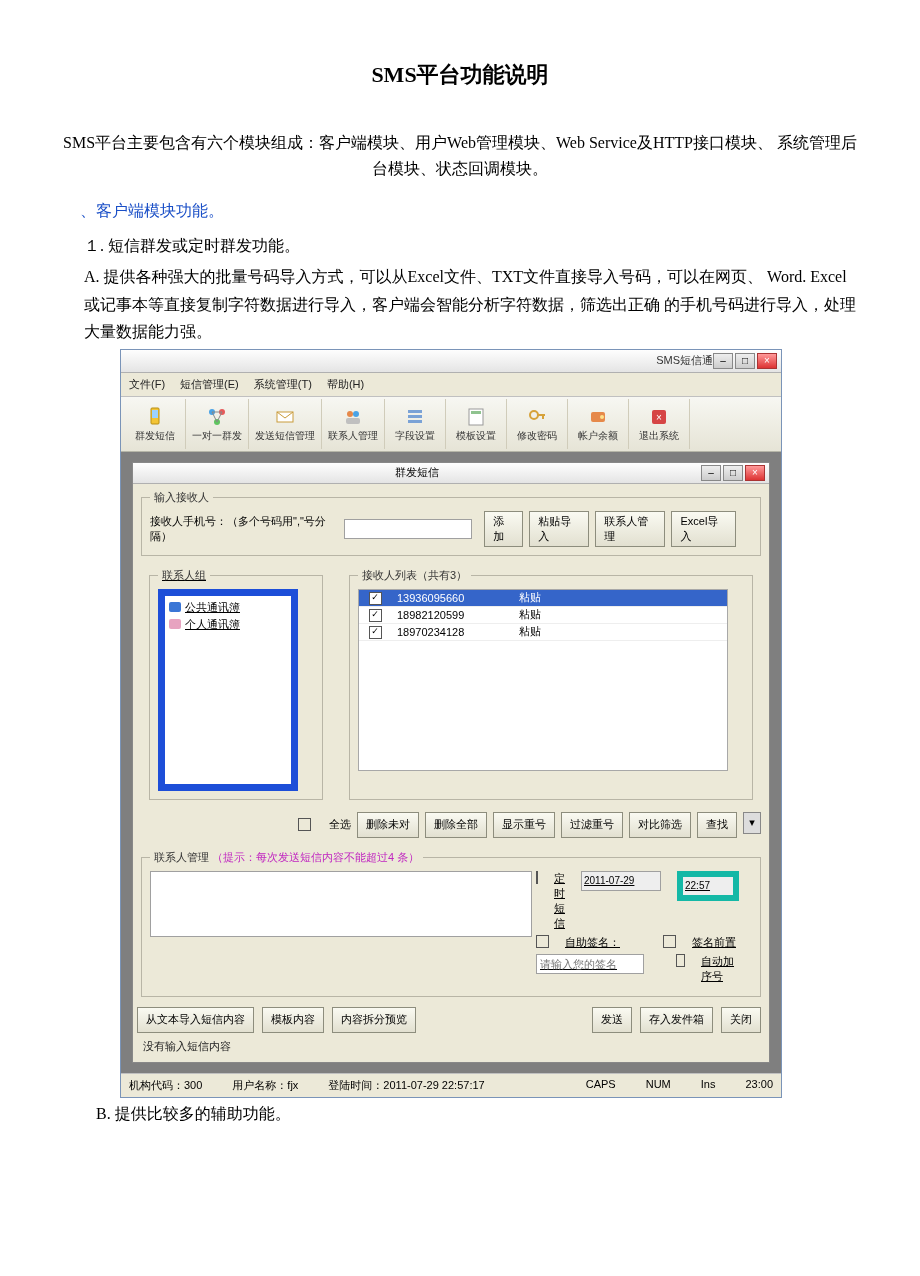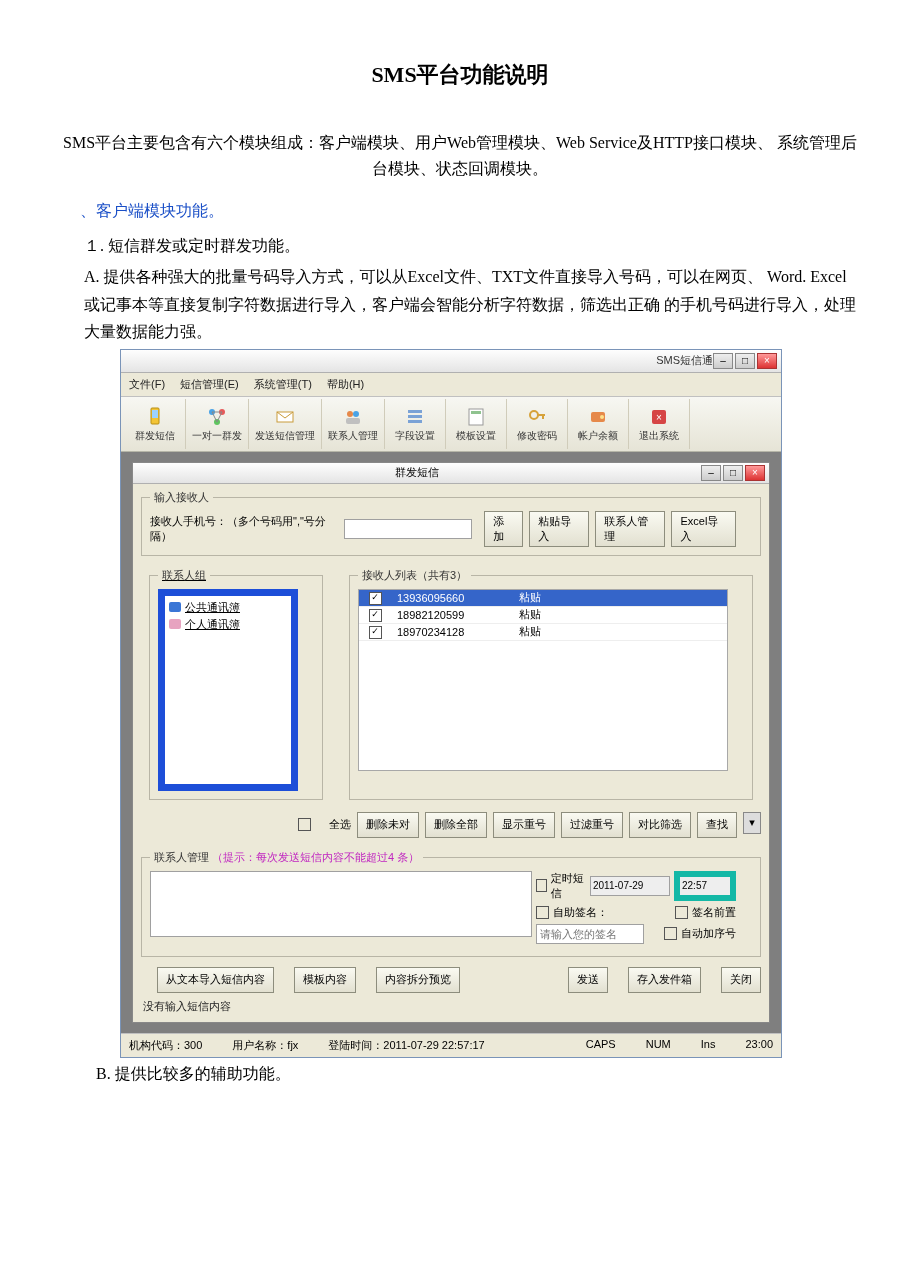--- a/index.html
+++ b/index.html
@@ -55,27 +55,27 @@
   .rc.c0 { width:20px; text-align:center; } .rc.c1 { width:110px; } .rc.c2 { flex:1; }
   .chk { display:inline-block; width:11px; height:11px; border:1px solid #555; background:#fff; font-size:9px; line-height:9px; text-align:center; color:#000; }
 
   .ops-row { display:flex; gap:6px; padding:6px 8px; justify-content:flex-end; flex-wrap:wrap; }
   .hint-legend { color:#c026c0; }
 
   .msg-area { display:flex; gap:10px; }
   .msg-text { flex:1; }
   .msg-text textarea { width:100%; height:60px; border:1px solid #a0a0a0; background:#fff; font-size:11px; resize:none; }
   .sched-col { width:200px; font-size:11px; }
-  .sched-col .line { display:flex; align-items:center; gap:4px; margin-bottom:4px; }
+  .sched-col .line { display:flex; align-items:flex-start; gap:16px; margin-bottom:4px;text-decoration:underline; }
   .sched-col .small-input { width:74px; height:16px; border:1px solid #a0a0a0; background:#eee; font-size:10px; }
   .sched-col .spin { width:46px; height:16px; border:6px solid #14b8a6; background:#eee; font-size:10px; }
   .sched-col input[type=text].sig { width:100px; }
   .chkb { width:11px; height:11px; border:1px solid #555; display:inline-block; }
 
-  .bottom-btn-row { display:flex; gap:20px; padding:4px 8px 2px 24px; }
+  .bottom-btn-row { display:flex; gap:8px; padding:4px 8px 2px 4px; }
   .bottom-btn-row .spacer { flex:1; }
   .no-content-row { padding:4px 10px 8px 10px; font-size:11px; color:#222; }
 
   .status-bar { display:flex; background:#ece9d8; border-top:1px solid #c0c0c0; padding:4px 8px; font-size:11px; gap:30px; }
   .status-bar .sflex { flex:1; }
 </style>
 </head>
 <body>
 
 <div class="title">SMS平台功能说明</div>

